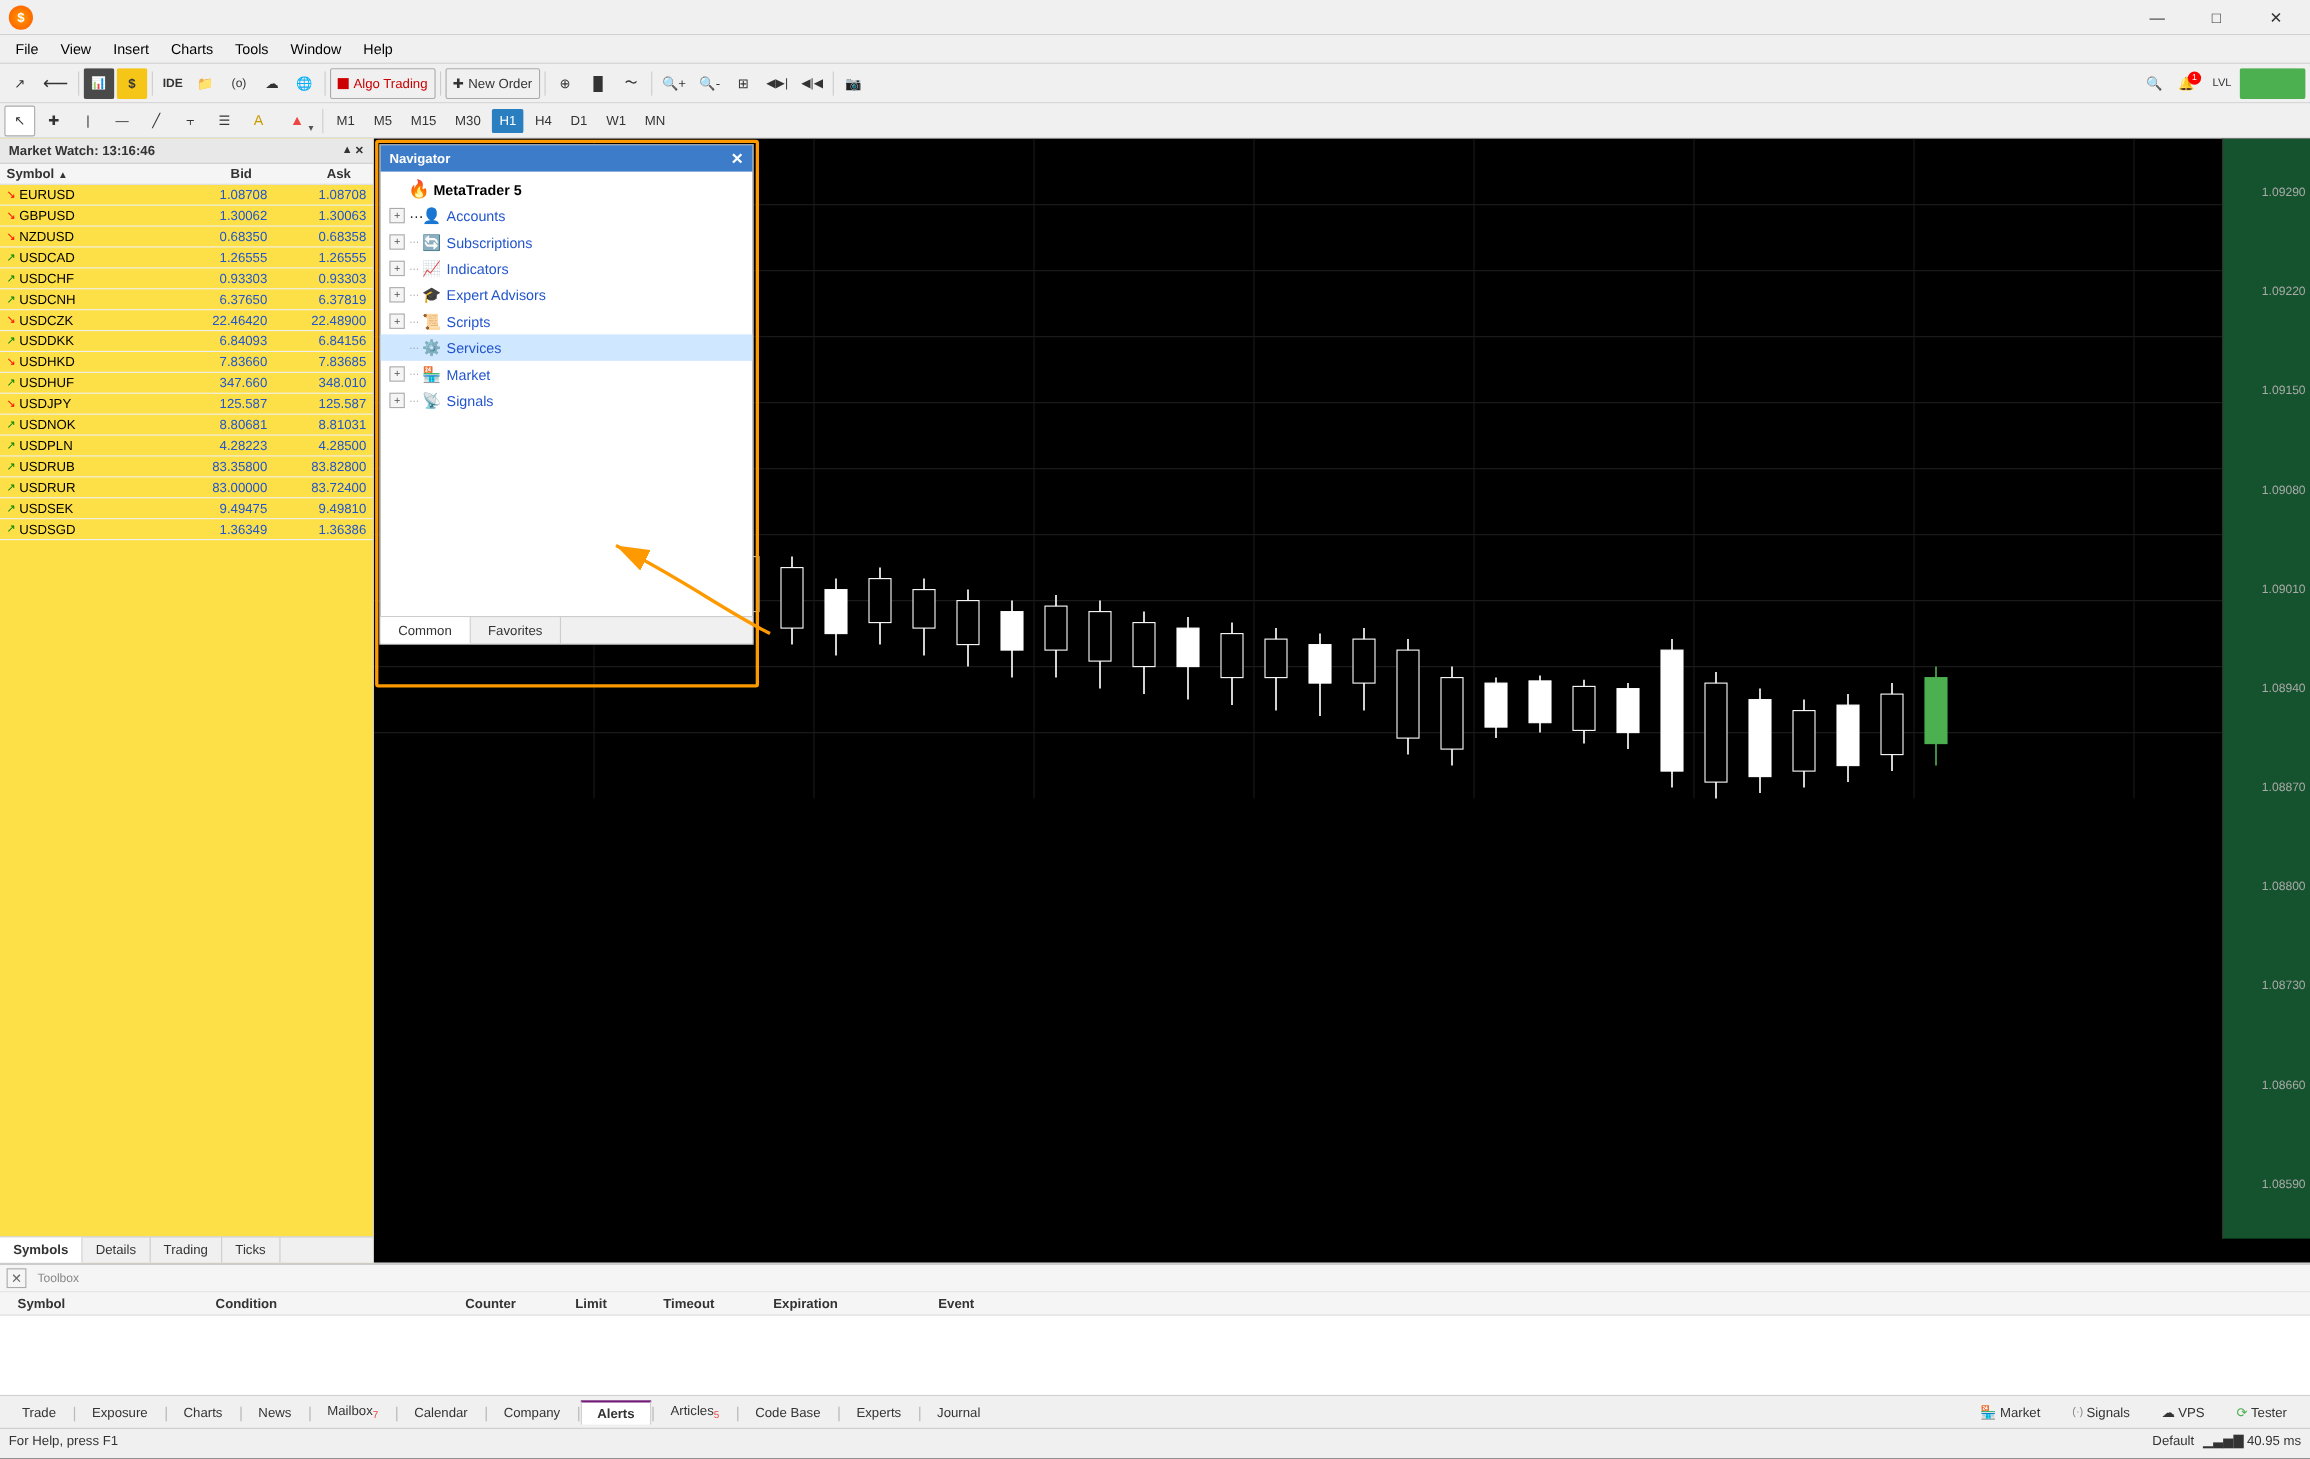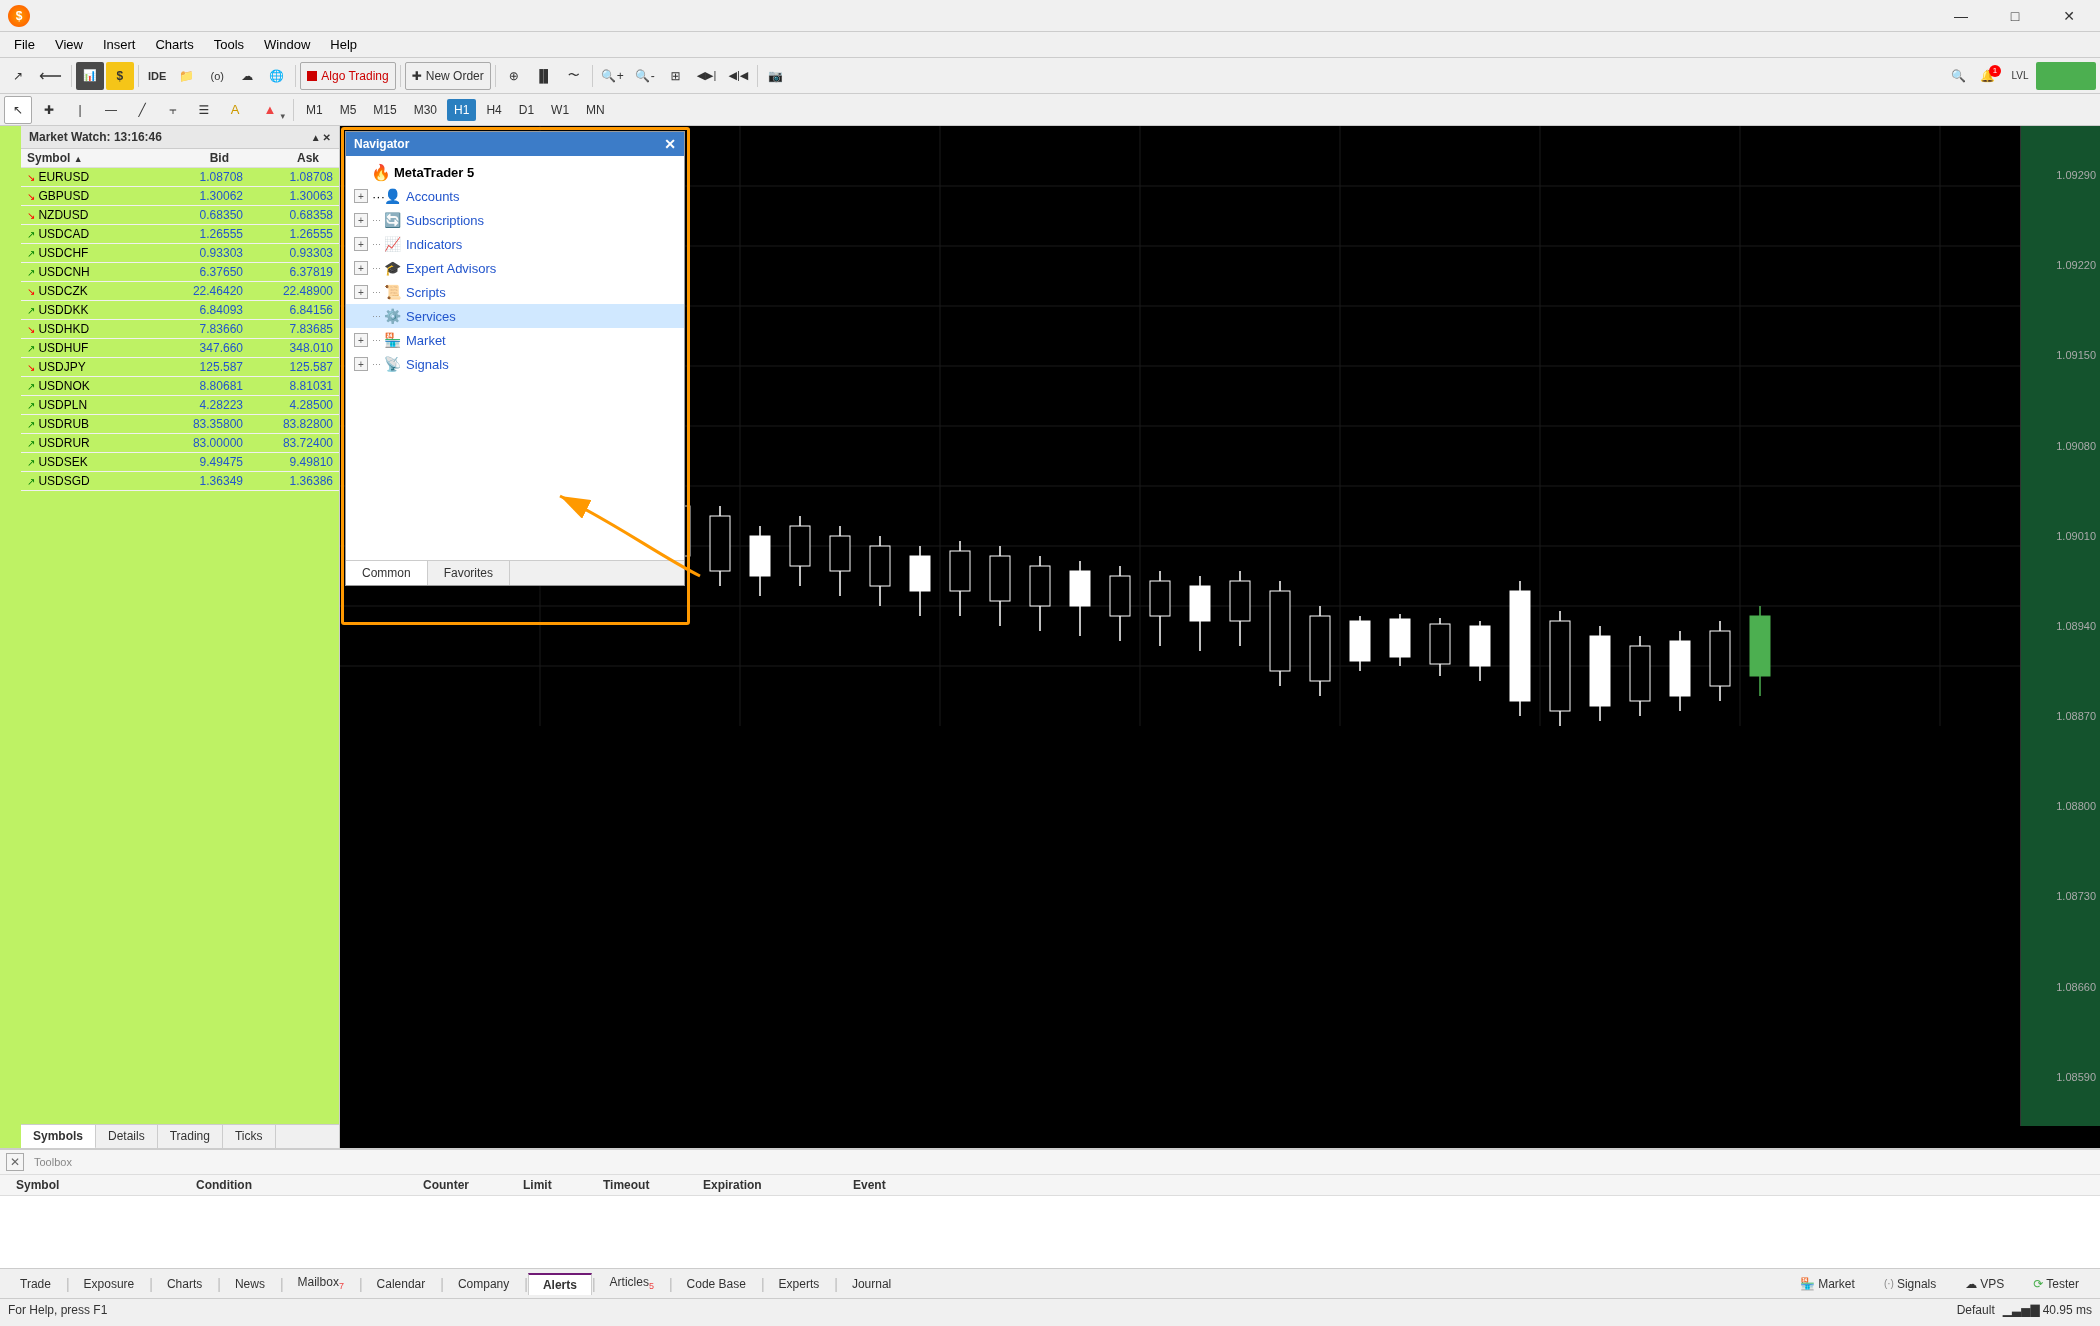--- a/index.html
+++ b/index.html
@@ -23,21 +23,21 @@
     .btn-algo { background: transparent; border: 1px solid #aaa; border-radius: 2px; padding: 2px 6px; cursor: pointer; display: flex; align-items: center; gap: 4px; color: #c00; }
     .btn-algo .sq { width: 10px; height: 10px; background: #c00; display: inline-block; }
     .btn-neworder { background: transparent; border: 1px solid #aaa; border-radius: 2px; padding: 2px 6px; cursor: pointer; display: flex; align-items: center; gap: 4px; color: #333; }
     .tf-btn { height: 22px; min-width: 28px; padding: 0 6px; display: flex; align-items: center; justify-content: center; cursor: pointer; border: 1px solid transparent; border-radius: 2px; font-size: 12px; color: #333; }
     .tf-btn.active { background: #2a7fc0; color: white; }
 
     
     #main { display: flex; width: 100%; height: calc(1326px - 122px - 60px); }
 
     
-    #market-watch { width: 340px; min-width: 340px; background: #bef264; border-right: 1px solid #ccc; display: flex; flex-direction: column; height: 100%; padding-left: 21px; }
+    #market-watch { width: 340px; min-width: 340px; background: #fde047; border-right: 1px solid #ccc; display: flex; flex-direction: column; height: 100%; }
     #mw-header { background: #e8e8e8; padding: 4px 8px; font-size: 12px; font-weight: bold; color: #333; border-bottom: 1px solid #ccc; display: flex; align-items: center; justify-content: space-between; }
     #mw-cols { display: flex; padding: 2px 6px; background: #f5f5f5; border-bottom: 1px solid #ddd; font-size: 12px; color: #333; font-weight: bold; }
     .mw-col-sym { flex: 1; }
     .mw-col-bid { width: 90px; text-align: right; }
     .mw-col-ask { width: 90px; text-align: right; }
     #mw-rows { flex: 1; overflow-y: auto; }
     .mw-row { display: flex; padding: 2px 6px; border-bottom: 1px solid #f0f0f0; align-items: center; }
     .mw-sym { flex: 1; font-size: 12px; color: #000; display: flex; align-items: center; gap: 3px; }
     .mw-bid { width: 90px; text-align: right; font-size: 12px; color: #2255cc; }
     .mw-ask { width: 90px; text-align: right; font-size: 12px; color: #2255cc; }

